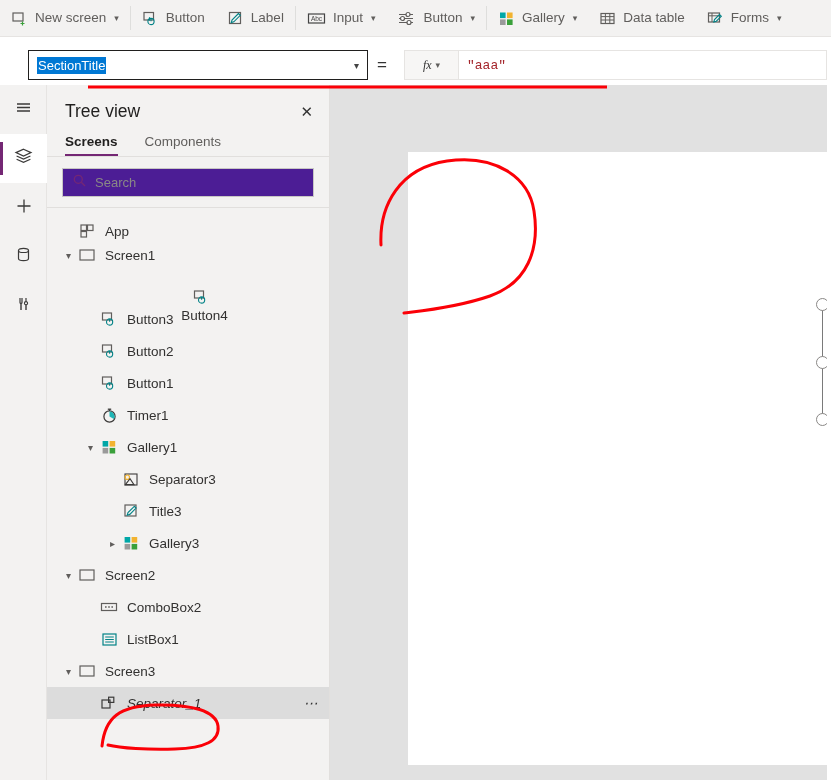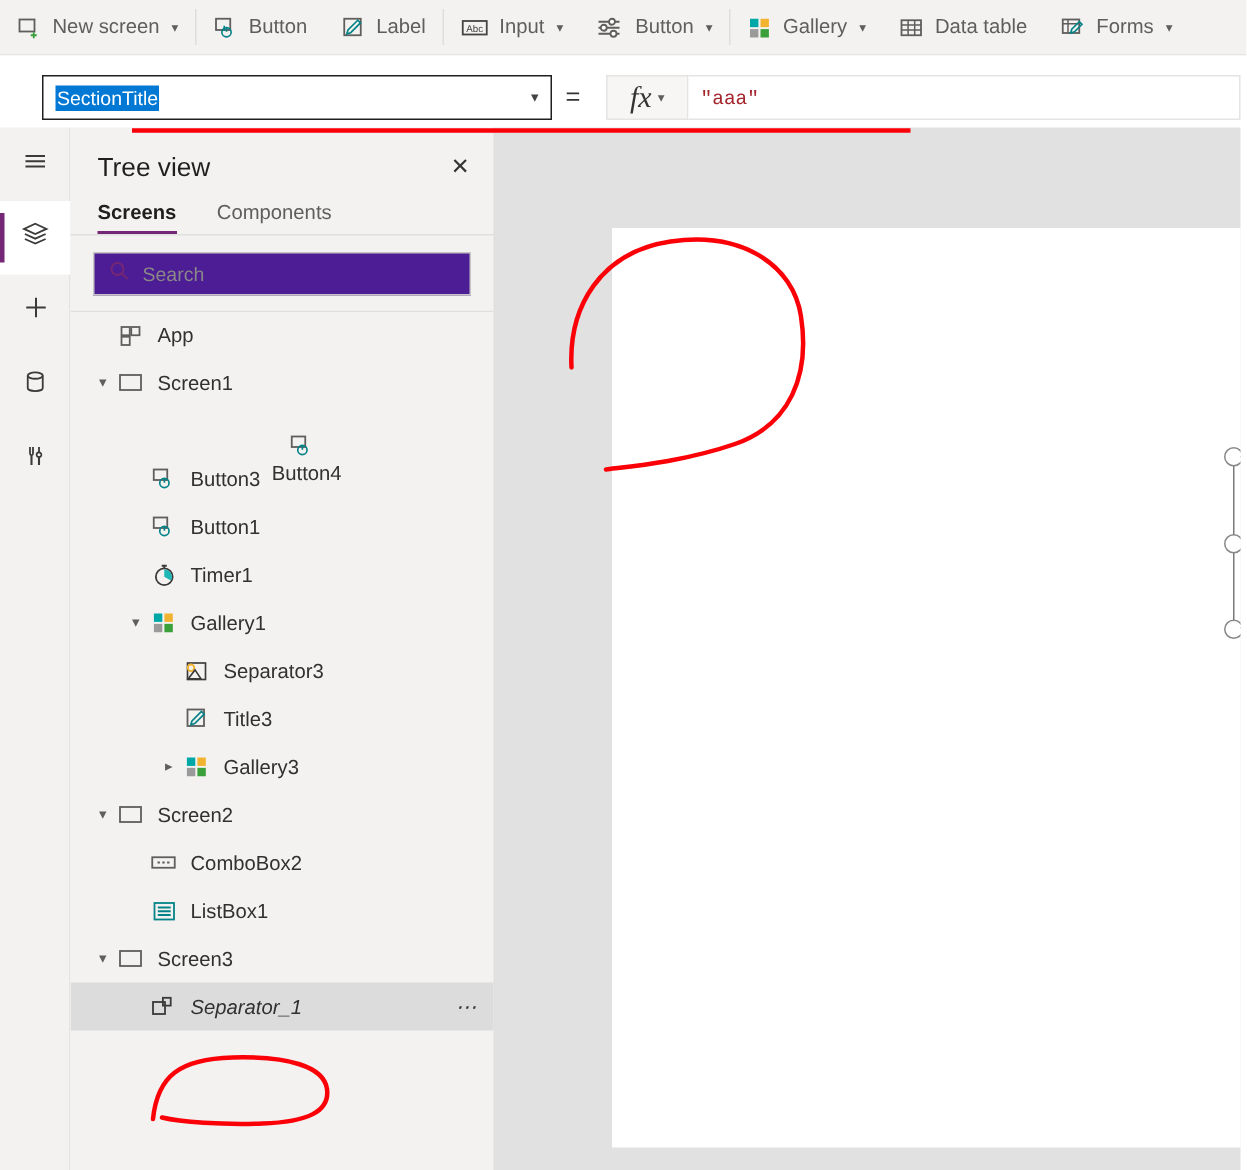--- a/index.html
+++ b/index.html
@@ -51,21 +51,21 @@
   .propsel-chev { margin-left: auto; font-size: 10px; color: #444; }
   .eqsign {
     position: absolute; left: 377px; top: 55px;
     font-size: 17px; color: #333; font-weight: 400;
   }
   .fxbtn {
     position: absolute; left: 404px; top: 50px; width: 55px; height: 30px;
     background: #f7f6f5; border: 1px solid #e6e4e2;
     display: flex; align-items: center; justify-content: center; gap: 3px;
   }
-  .fxglyph { font-family: "Liberation Serif", serif; font-style: italic; font-size: 20px; color: #333; }
+  .fxglyph { font-family: "Liberation Serif", serif; font-style: italic; font-size: 12px; color: #333; }
   .fxfield {
     position: absolute; left: 459px; top: 50px; right: 0; height: 30px;
     background: #ffffff; border: 1px solid #e6e4e2; border-left: none;
     display: flex; align-items: center; padding-left: 8px;
   }
   .fxfield-text { font-size: 13px; color: #a4262c; font-family: "Liberation Mono", monospace; }
 
   
   .rail {
     position: absolute; left: 0; top: 85px; width: 47px; bottom: 0;
@@ -113,21 +113,21 @@
     height: 29px; background: #4c1d95;
     border: 1px solid #c8c6c4; padding: 0 9px;
   }
   .search-ph { font-size: 13px; color: #8a8886; }
   .tree-list { flex: 1; overflow: hidden; }
   .tree-row {
     display: flex; align-items: center; height: 32px;
     font-size: 13.5px; color: #323130;
     padding-right: 10px; position: relative;
   }
-  .tree-row.sep-top { border-top: 1px solid #e1dfdd; }
+  .tree-row.sep-top { border-top: 1px solid #e1dfdd; align-items: flex-end; }
   .tree-row.selected { background: #dcdcdc; }
   .tw-chev {
     width: 15px; font-size: 10px; color: #605e5c;
     display: inline-flex; align-items: center; justify-content: center;
     flex: 0 0 15px;
   }
   .tw-icon {
     width: 22px; flex: 0 0 22px;
     display: inline-flex; align-items: center; justify-content: center;
   }
@@ -402,20 +402,31 @@
         </div>
         <div class="tree-row" style="padding-left: 36px;">
           <span class="tw-chev"></span>
           <span class="tw-icon">
             <svg width="17" height="17" viewBox="0 0 17 17">
               <rect x="1.5" y="2" width="9" height="7" stroke="#605e5c" stroke-width="1.2" fill="none"></rect>
               <circle cx="8.6" cy="11" r="3.1" fill="none" stroke="#038387" stroke-width="1.1"></circle>
               <path d="M8.6 8.1v2.7" stroke="#038387" stroke-width="1.1"></path>
             </svg>
           </span>
+          <span class="tw-label">Button2</span>
+        </div>
+        <div class="tree-row" style="padding-left: 36px;">
+          <span class="tw-chev"></span>
+          <span class="tw-icon">
+            <svg width="17" height="17" viewBox="0 0 17 17">
+              <rect x="1.5" y="2" width="9" height="7" stroke="#605e5c" stroke-width="1.2" fill="none"></rect>
+              <circle cx="8.6" cy="11" r="3.1" fill="none" stroke="#038387" stroke-width="1.1"></circle>
+              <path d="M8.6 8.1v2.7" stroke="#038387" stroke-width="1.1"></path>
+            </svg>
+          </span>
           <span class="tw-label">Button1</span>
         </div>
         <div class="tree-row" style="padding-left: 36px;">
           <span class="tw-chev"></span>
           <span class="tw-icon">
             <svg width="17" height="17" viewBox="0 0 17 17">
               <circle cx="8.5" cy="9.5" r="5.6" fill="none" stroke="#3b3a39" stroke-width="1.2"></circle>
               <path d="M8.5 9.5 V4.6 A4.9 4.9 0 0 1 12.9 12 Z" fill="#1fb6b6"></path>
               <path d="M6.8 2.2h3.4" stroke="#3b3a39" stroke-width="1.3"></path>
               <path d="M8.5 2.2v1.8" stroke="#3b3a39" stroke-width="1.2"></path>

